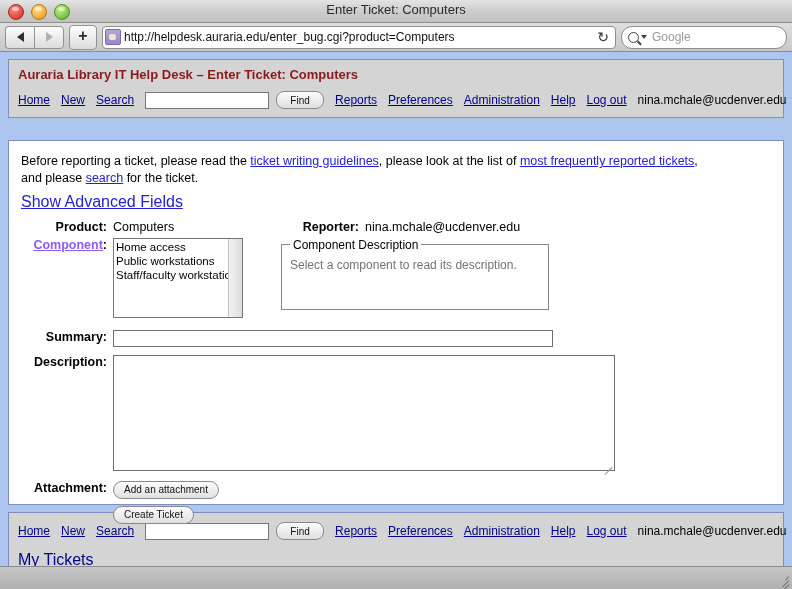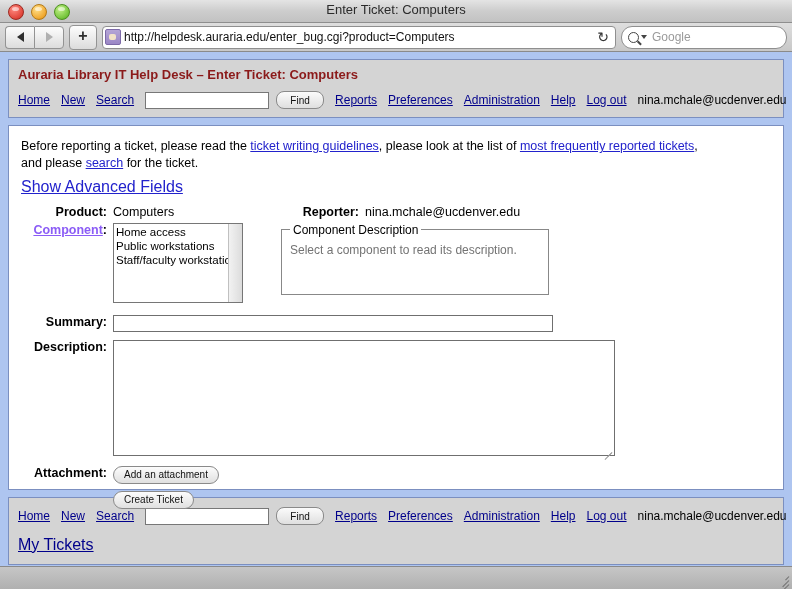--- a/index.html
+++ b/index.html
@@ -236,21 +236,21 @@
   .navuser {
     color: #000;
     font-size: 12px;
     white-space: nowrap;
   }
 
   
   #content {
     background: #fff;
     border: 1px solid #7b8fc0;
-    margin-top: 7px;
+    margin-top: 22px;
     padding: 12px 12px 12px 12px;
     box-sizing: border-box;
     height: 365px;
     position: relative;
   }
   #intro {
     font-size: 12.5px;
     color: #000;
     line-height: 1.35;
   }

